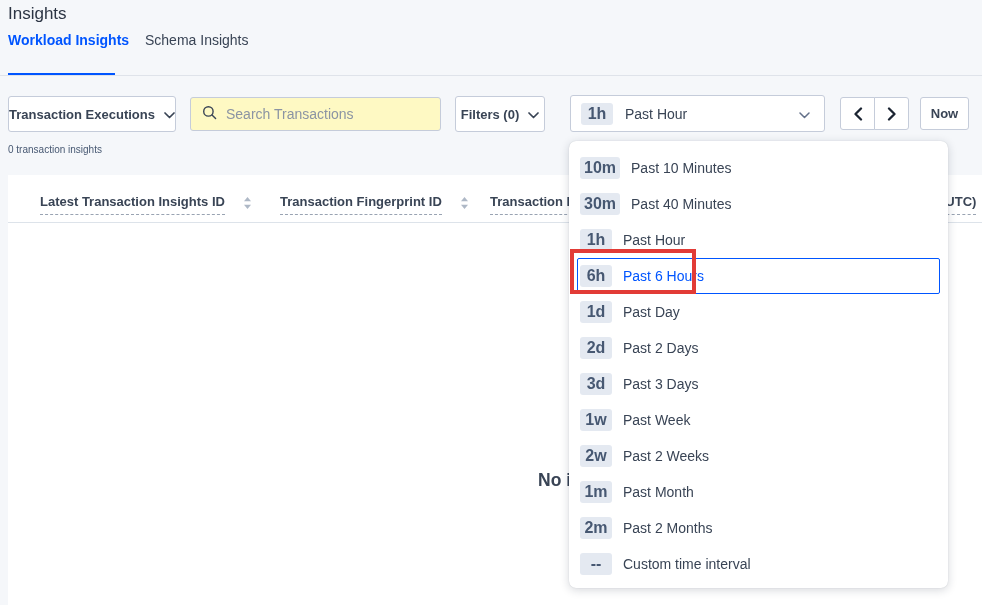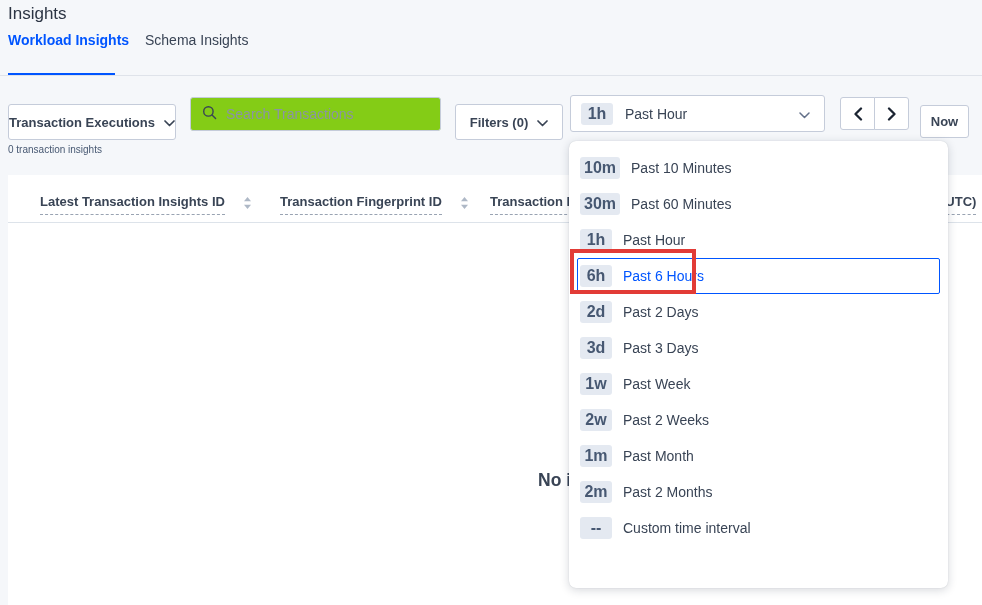--- a/index.html
+++ b/index.html
@@ -17,27 +17,27 @@
   .tab { top:32px; font-size:14px; cursor:pointer; }
   .tab-active { left:8px; color:#0055ff; font-weight:bold; }
   .tab-inactive { left:145px; color:#394455; }
   .tab-underline { left:8px; top:73px; width:107px; height:3px; background:#0055ff; }
   .tabs-divider { left:0; top:75px; width:982px; height:1px; background:#dfe3ea; }
 
   
   .toolbar-btn {
     display:flex; align-items:center; justify-content:center; gap:9px;
     background:#fff; border:1px solid #c5ccda; border-radius:3px;
-    font-size:13px; font-weight:bold; color:#394455; cursor:pointer;margin-top:8px;
+    font-size:13px; font-weight:bold; color:#394455; cursor:pointer;
   }
   .btn-txn-type { left:8px; top:96px; width:168px; height:36px; }
-  .btn-filters  { left:455px; top:96px; width:108px; height:36px; }
+  .btn-filters  { left:455px; top:96px; width:90px; height:36px; }
   .search-box {
     left:190px; top:97px; width:251px; height:34px;
-    background:#84cc16; border:1px solid #c5ccda; border-radius:3px;
+    background:#fef9c3; border:1px solid #c5ccda; border-radius:3px;
     display:flex; align-items:center; padding:0 11px; gap:9px;
   }
   .search-box input {
     border:none; outline:none; flex:1; font-size:14px;
     font-family:"Liberation Sans", sans-serif; color:#394455; background:transparent;
   }
   .search-box input::placeholder { color:#8b94a3; }
 
   .time-trigger {
     left:570px; top:95px; width:255px; height:37px;
@@ -191,31 +191,35 @@
 
 <div class="abs empty-message">No insight events since this page was refreshed.</div>
 
 <div class="abs time-dropdown">
   <div class="dd-item">
       <span class="badge">10m</span>
       <span class="dd-label">Past 10 Minutes</span>
     </div>
   <div class="dd-item">
       <span class="badge">30m</span>
-      <span class="dd-label">Past 60 Minutes</span>
+      <span class="dd-label">Past 40 Minutes</span>
     </div>
   <div class="dd-item">
       <span class="badge">1h</span>
       <span class="dd-label">Past Hour</span>
     </div>
   <div class="dd-item selected">
       <span class="badge">6h</span>
       <span class="dd-label">Past 6 Hours</span>
     </div>
   <div class="dd-item">
+      <span class="badge">1d</span>
+      <span class="dd-label">Past Day</span>
+    </div>
+  <div class="dd-item">
       <span class="badge">2d</span>
       <span class="dd-label">Past 2 Days</span>
     </div>
   <div class="dd-item">
       <span class="badge">3d</span>
       <span class="dd-label">Past 3 Days</span>
     </div>
   <div class="dd-item">
       <span class="badge">1w</span>
       <span class="dd-label">Past Week</span>

